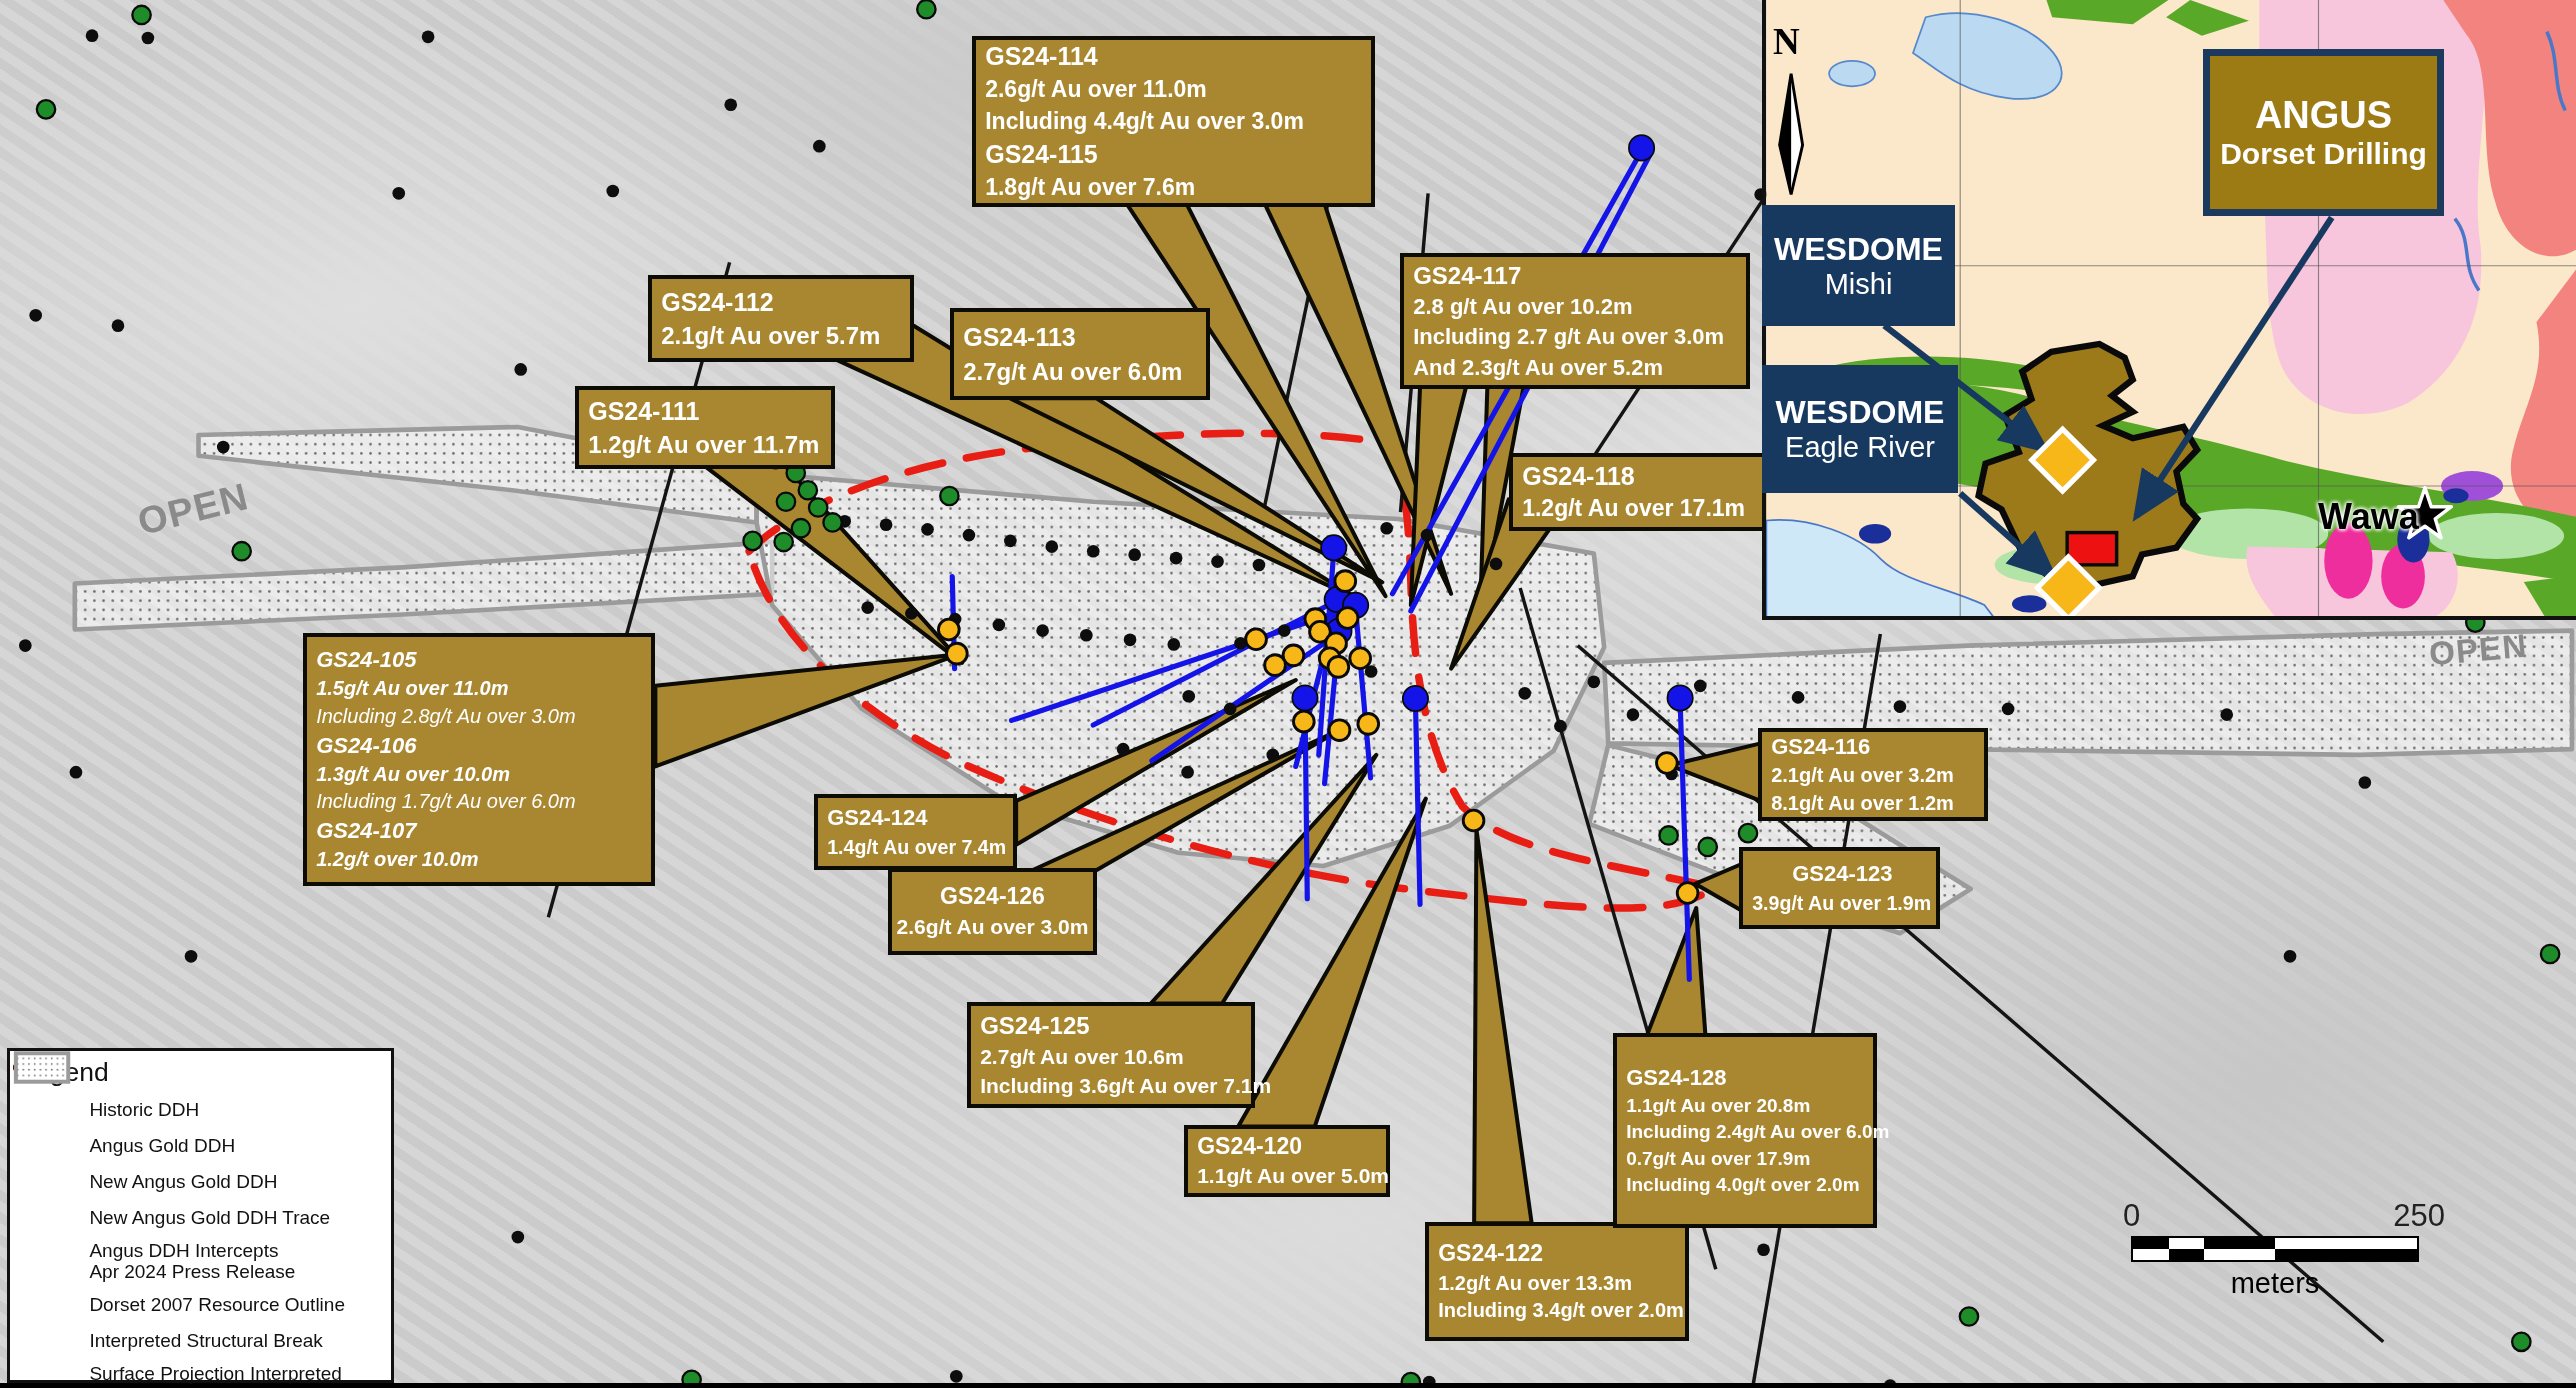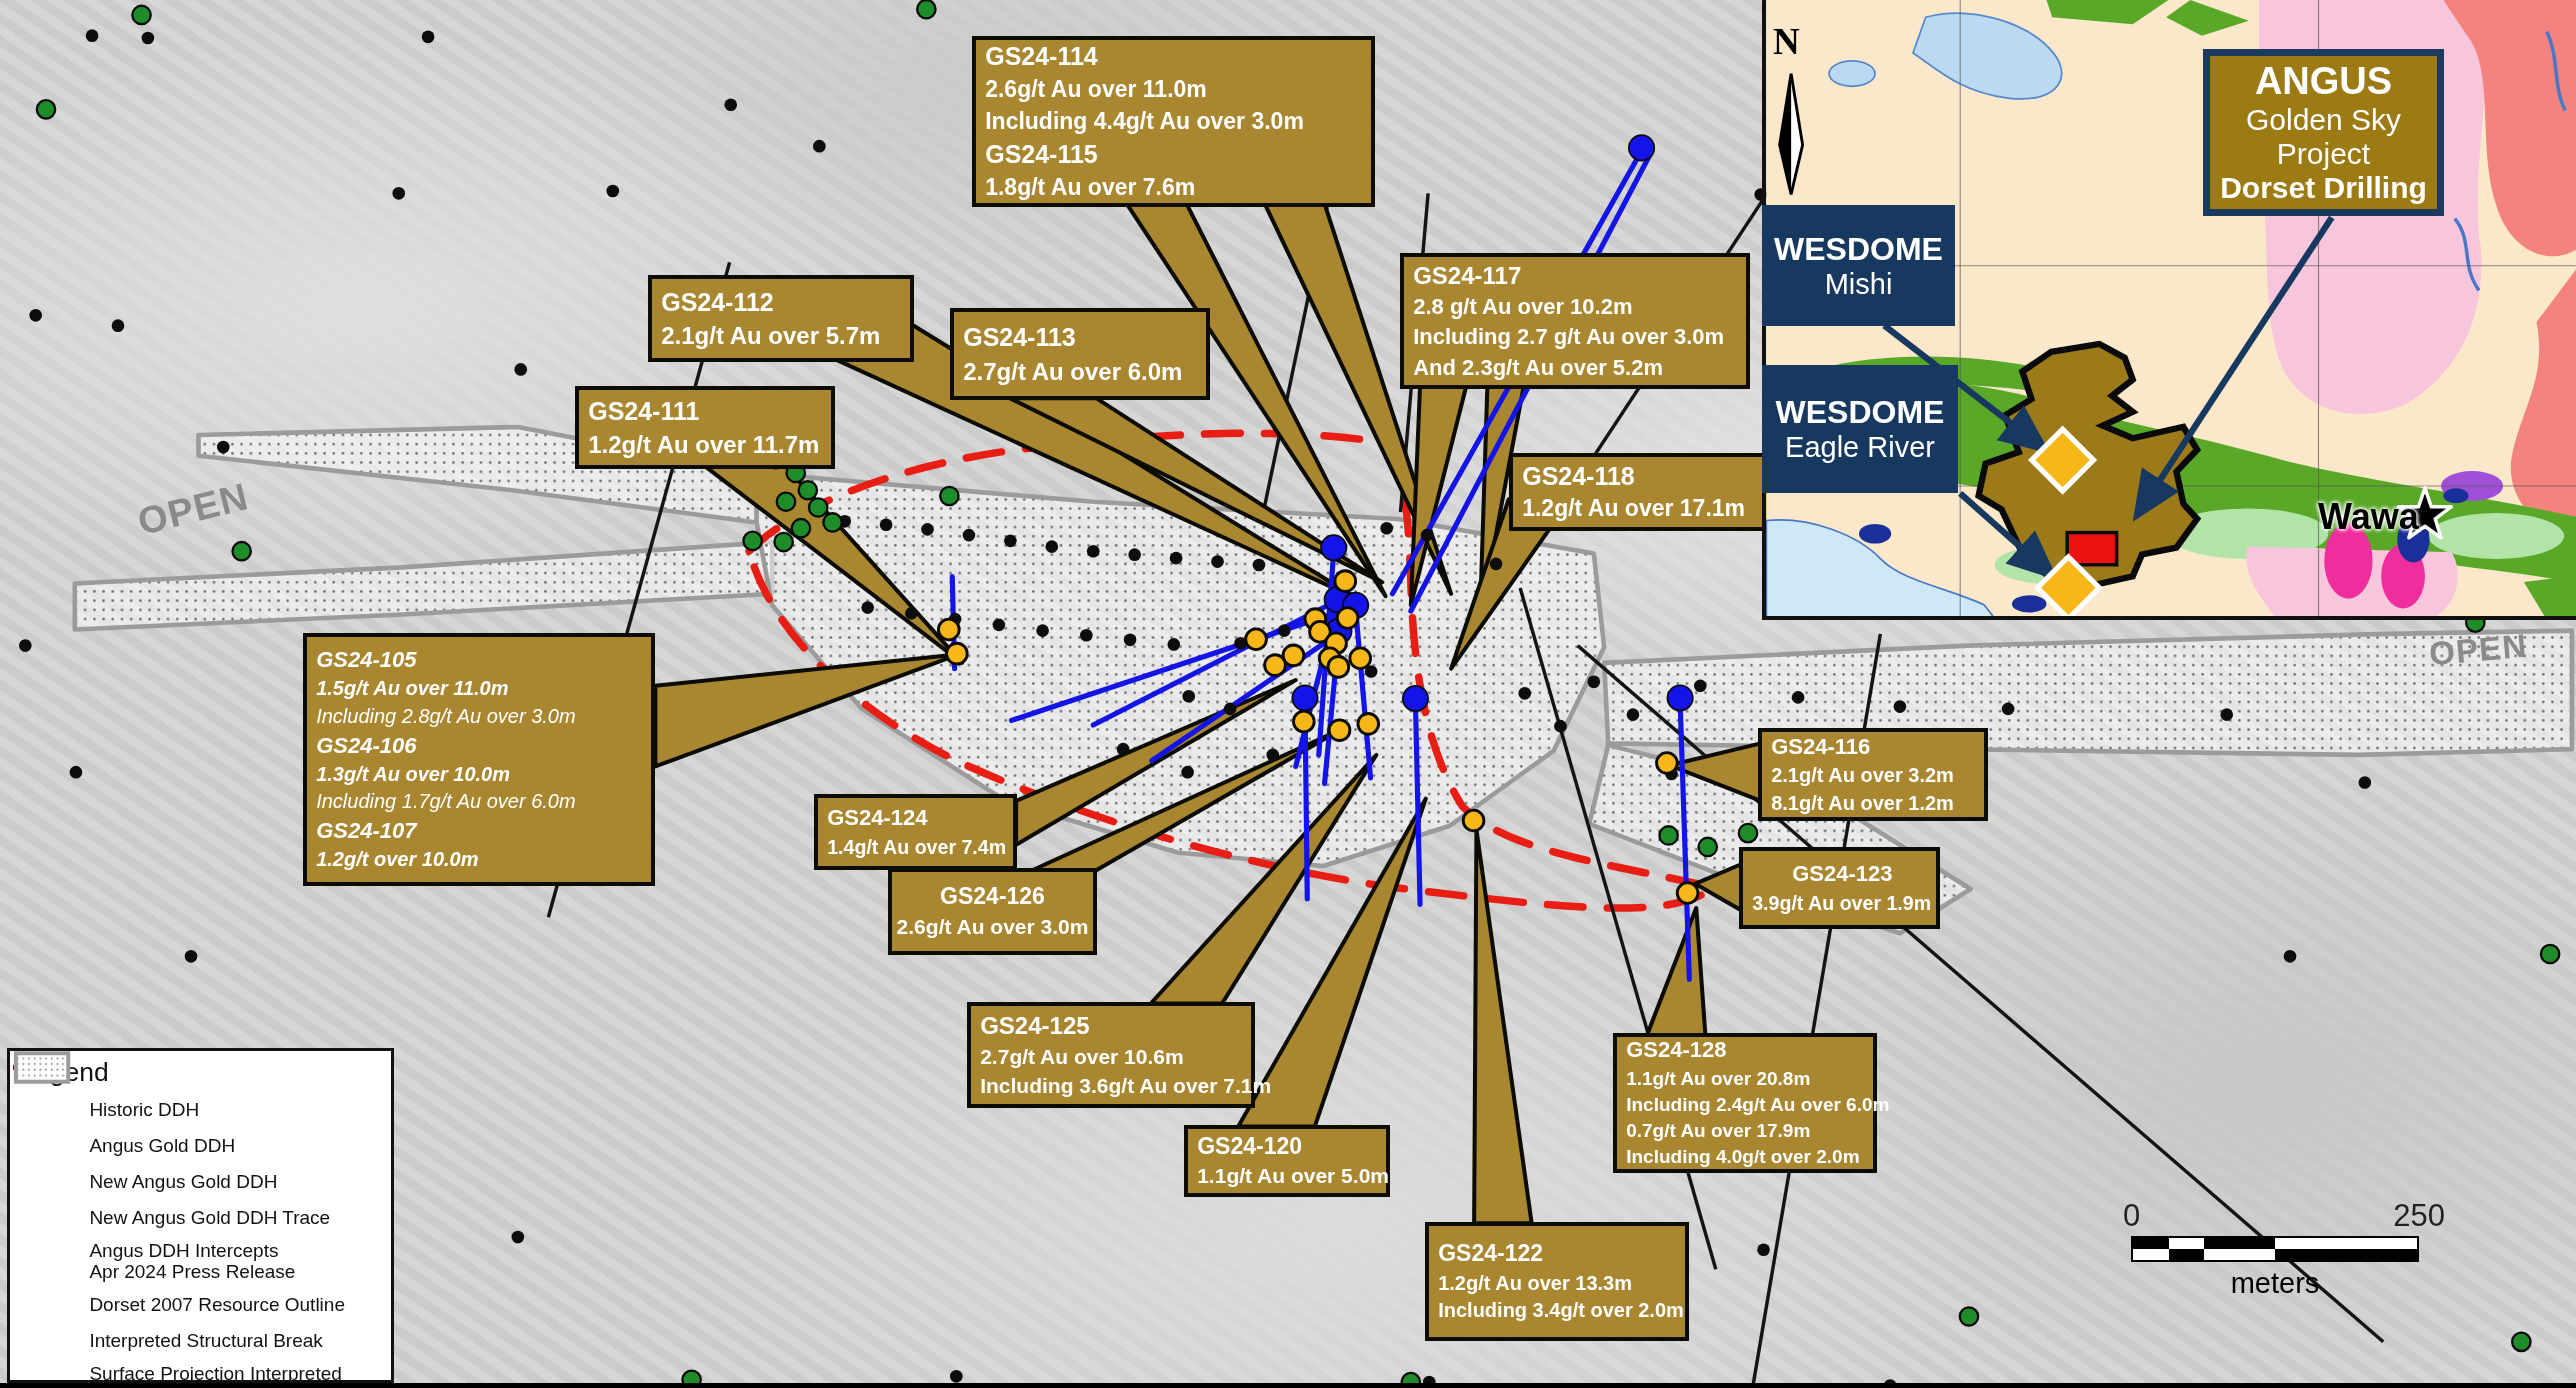--- a/index.html
+++ b/index.html
@@ -289,21 +289,21 @@
       </div>
       <div class="callout" style="left: 1758px; top: 728px; width: 230px; height: 93px;">
         <div class="ln t" style="font-size: 22px;">GS24-116</div>
         <div class="ln b" style="font-size: 20px;">2.1g/t Au over 3.2m</div>
         <div class="ln b" style="font-size: 20px;">8.1g/t Au over 1.2m</div>
       </div>
       <div class="callout" style="left: 1739px; top: 847px; width: 201px; height: 82px;">
         <div class="ln t" style="font-size: 22px; margin-left: 40px;">GS24-123</div>
         <div class="ln b" style="font-size: 19.6px;">3.9g/t Au over 1.9m</div>
       </div>
-      <div class="callout" style="left: 1613px; top: 1033px; width: 264px; height: 140px;">
+      <div class="callout" style="left: 1613px; top: 1033px; width: 264px; height: 195px;">
         <div class="ln t" style="font-size: 22px;">GS24-128</div>
         <div class="ln b" style="font-size: 19px;">1.1g/t Au over 20.8m</div>
         <div class="ln b" style="font-size: 19px;">Including 2.4g/t Au over 6.0m</div>
         <div class="ln b" style="font-size: 19px;">0.7g/t Au over 17.9m</div>
         <div class="ln b" style="font-size: 19px;">Including 4.0g/t over 2.0m</div>
       </div>
     </div>
   <div id="open-layer">
       <div class="open-label" style="left: 137px; top: 488px; font-size: 38px; transform: rotate(-14deg);">OPEN</div>
       <div class="open-label" style="left: 2429px; top: 631px; font-size: 33px; transform: rotate(-5deg);">OPEN</div>
@@ -478,21 +478,20 @@
   <div class="inset-label" id="mishi-box" style="left: 1762px; top: 205px; width: 193px; height: 121px;">
     <div class="big">WESDOME</div>
     <div class="small">Mishi</div>
   </div>
   <div class="inset-label" id="eagle-box" style="left: 1762px; top: 365px; width: 196px; height: 128px;">
     <div class="big">WESDOME</div>
     <div class="small">Eagle River</div>
   </div>
   <div class="angus-box" id="angus-box" style="left: 2203px; top: 49px; width: 241px; height: 167px;">
     <div class="a1">ANGUS</div>
-    <div class="a2">Golden Sky Project</div>
     <div class="a3">Dorset Drilling</div>
   </div>
   <div class="wawa" id="wawa-label" style="left: 2318px; top: 496px;">Wawa</div>
   <div class="north-n" id="north-n" style="left: 1773px; top: 19.6px;">N</div>
 
   <div class="bottom-frame"></div>
 </div>
 
 
 </body></html>

